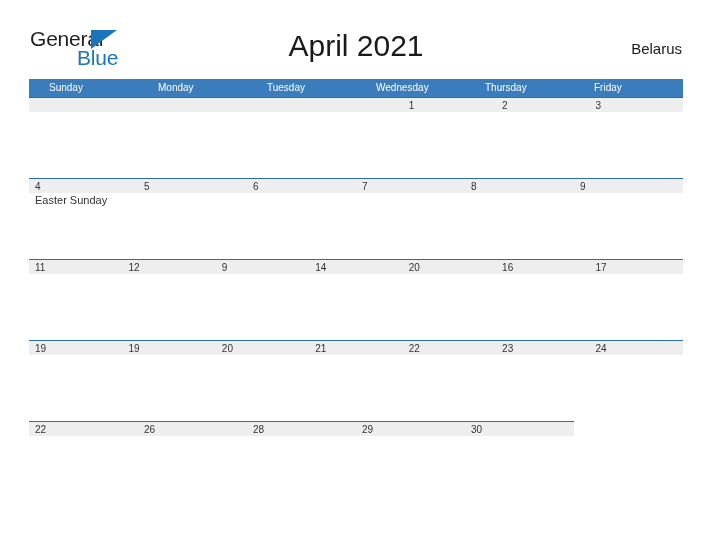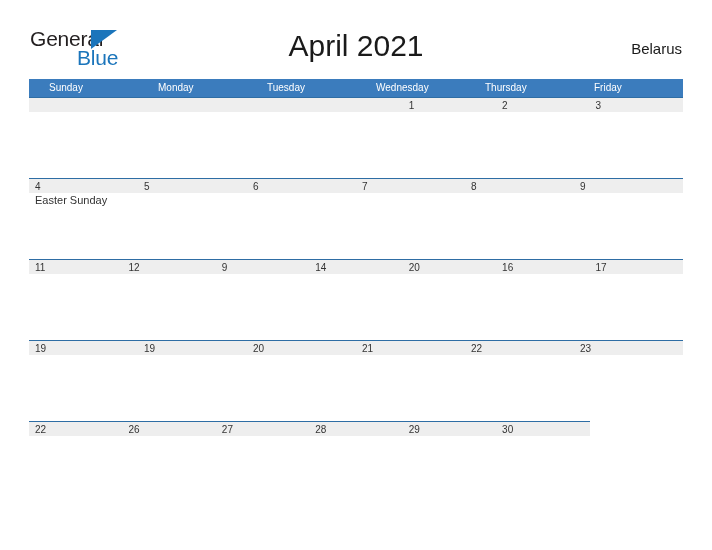--- a/index.html
+++ b/index.html
@@ -309,35 +309,35 @@
           <div class="day-cell">
             <div class="day-band">
               <span class="day-num">22</span>
             </div>
           </div>
           <div class="day-cell">
             <div class="day-band">
               <span class="day-num">23</span>
             </div>
           </div>
+          <div class="day-cell">
+            <div class="day-band">
+              <span class="day-num">24</span>
+            </div>
+          </div>
         </div>
         <div class="week-row">
           <div class="day-cell">
             <div class="day-band">
               <span class="day-num">22</span>
             </div>
           </div>
           <div class="day-cell">
             <div class="day-band">
               <span class="day-num">26</span>
-            </div>
-          </div>
-          <div class="day-cell">
-            <div class="day-band">
-              <span class="day-num">27</span>
             </div>
           </div>
           <div class="day-cell">
             <div class="day-band">
               <span class="day-num">28</span>
             </div>
           </div>
           <div class="day-cell">
             <div class="day-band">
               <span class="day-num">29</span>

